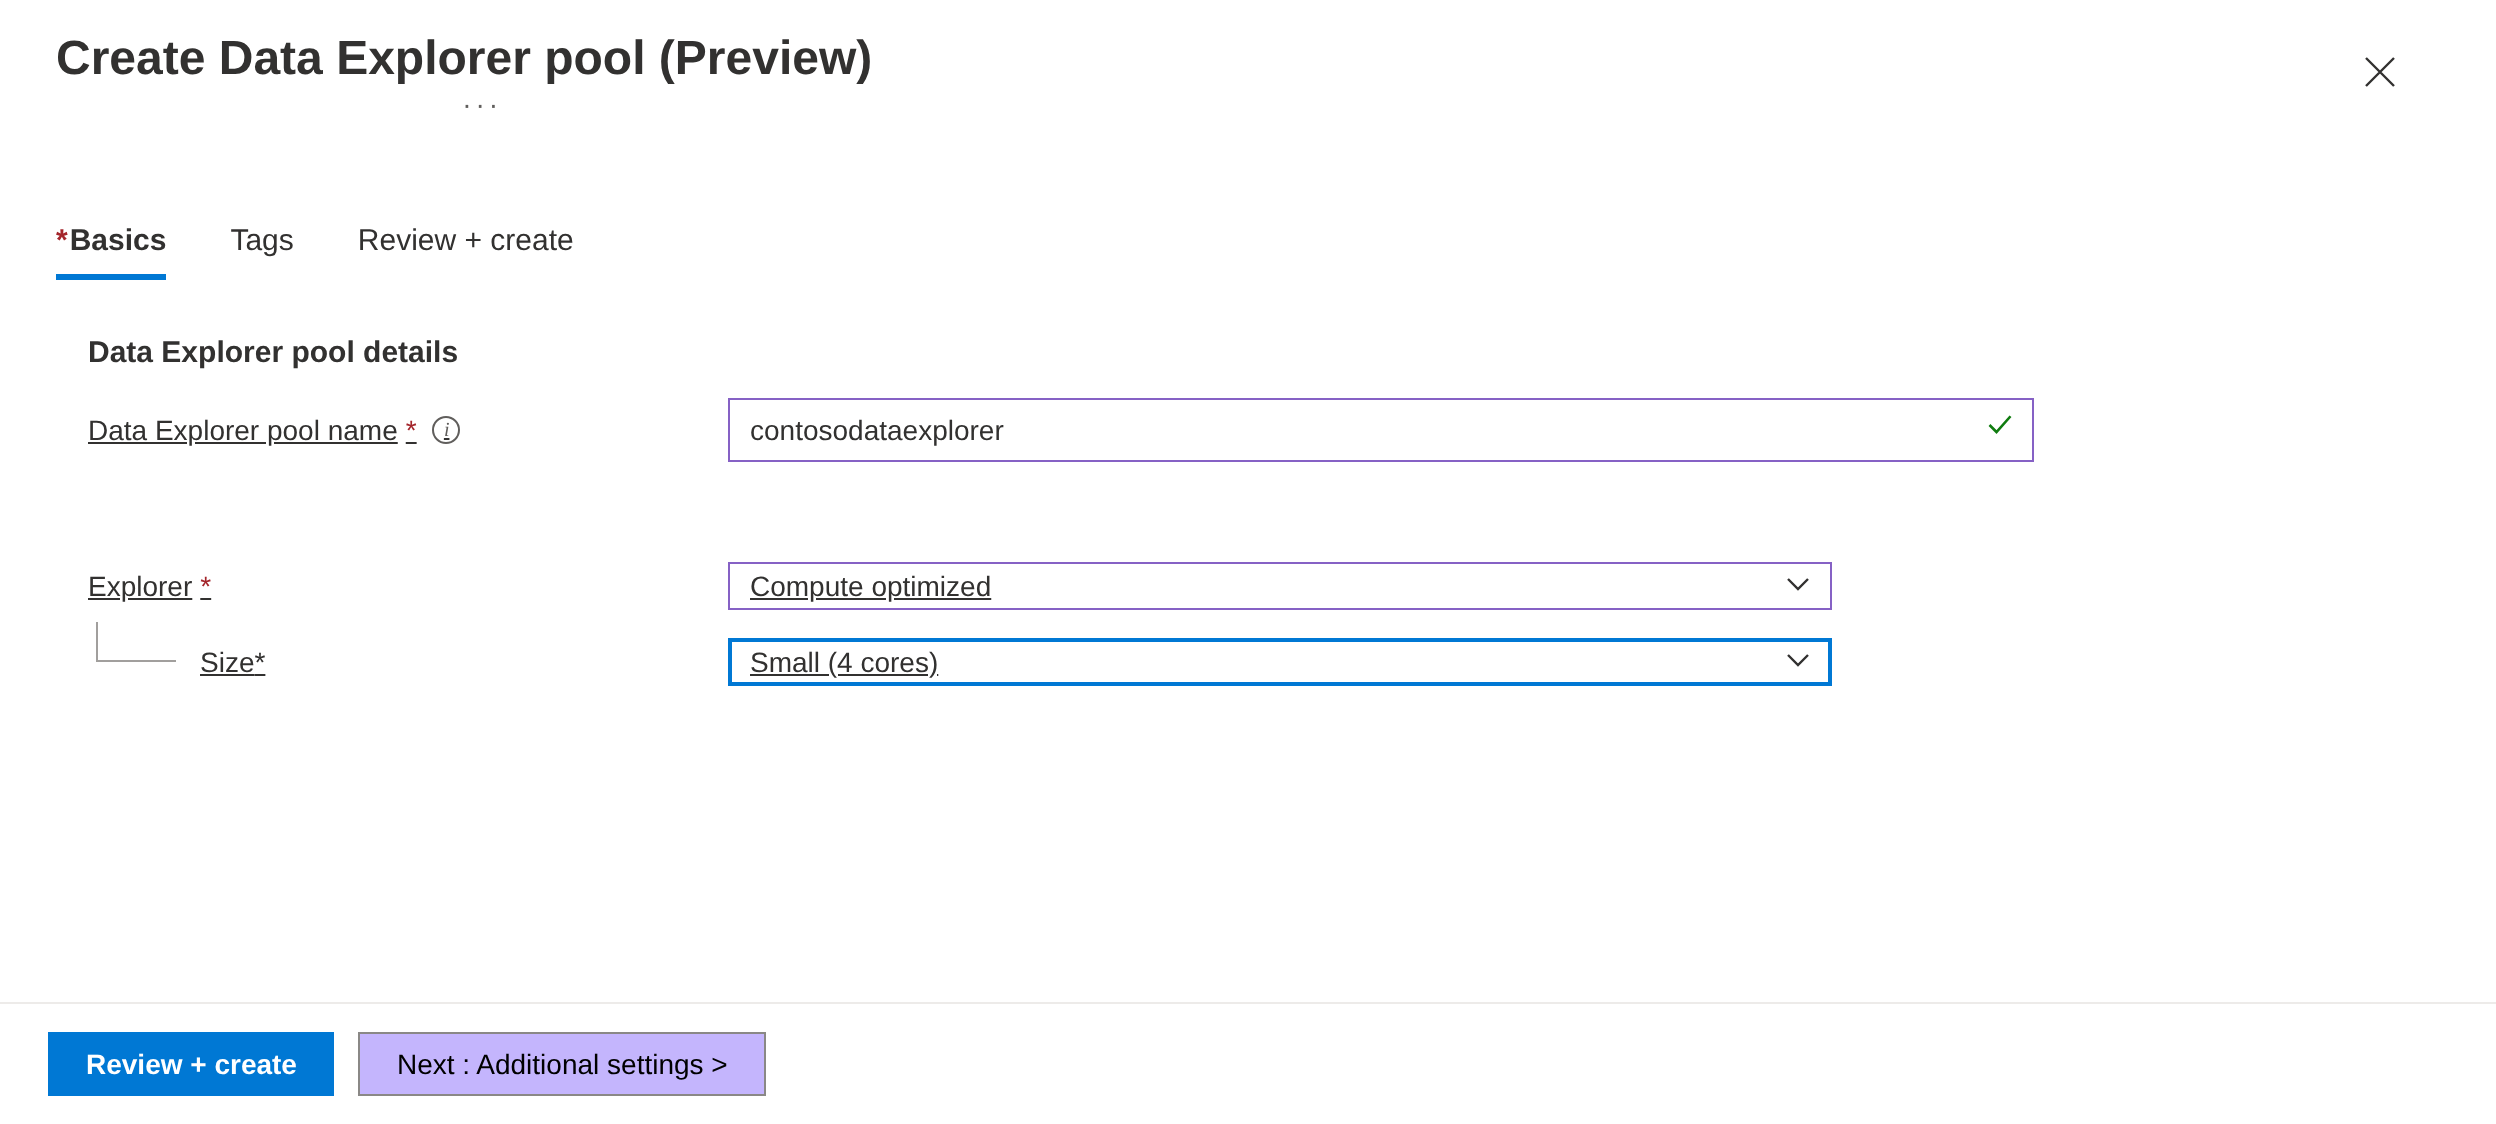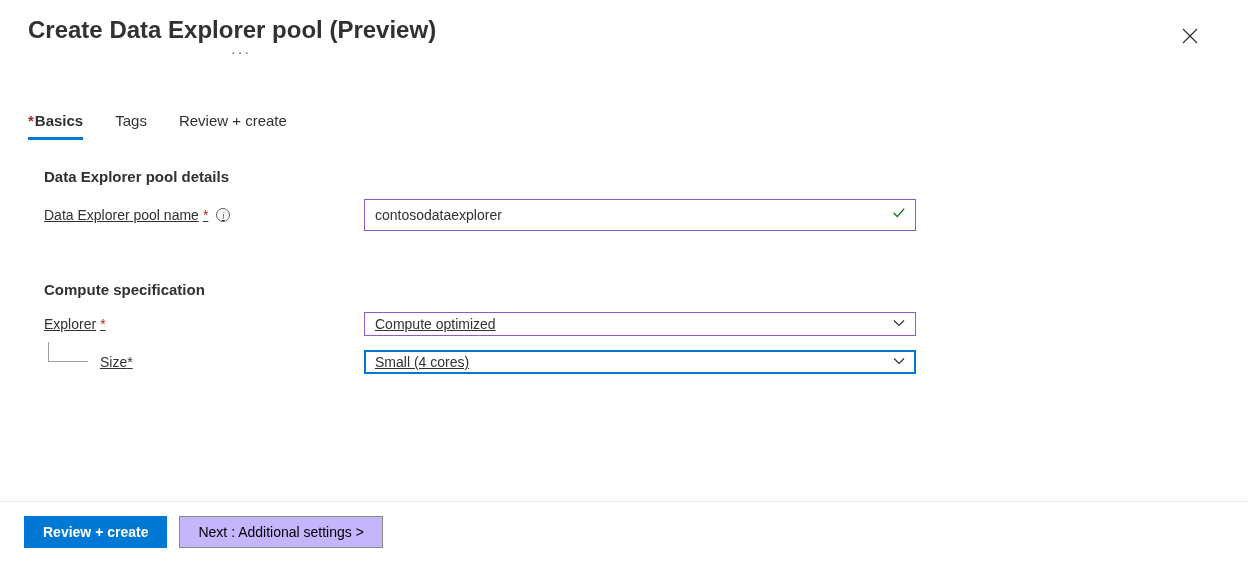--- a/index.html
+++ b/index.html
@@ -88,21 +88,21 @@
       border: 1px solid #605e5c;
       border-radius: 50%;
       display: inline-flex;
       align-items: center;
       justify-content: center;
       font-size: 10px;
       color: #605e5c;
       font-style: italic;
       font-family: Georgia, serif;
     }
-    .input-wrap { position: relative; width: 552px; }
+    .input-wrap { position: relative; width: 653px; }
     .text-input {
       width: 100%;
       height: 32px;
       padding: 0 30px 0 10px;
       border: 1px solid #8661c5;
       font-size: 14px;
       color: #323130;
       outline: none;
     }
     .valid-check {
@@ -205,21 +205,20 @@
       <span class="valid-check">
         <svg width="14" height="14" viewBox="0 0 16 16" fill="none" stroke="#107c10" stroke-width="1.5">
             <path d="M2 8 L6 12 L14 3"></path>
           </svg>
       </span>
     </div>
   </div>
 
   <div class="section-spacer"></div>
 
-  <div class="section-title">Compute specification</div>
 
   <div class="form-row">
     <div class="form-label">
       <span>Explorer</span>
       <span class="req">*</span>
     </div>
     <div class="select">
       <span>Compute optimized</span>
       <span class="chevron-down">
         <svg viewBox="0 0 12 12" fill="none" stroke="currentColor" stroke-width="1.2">

